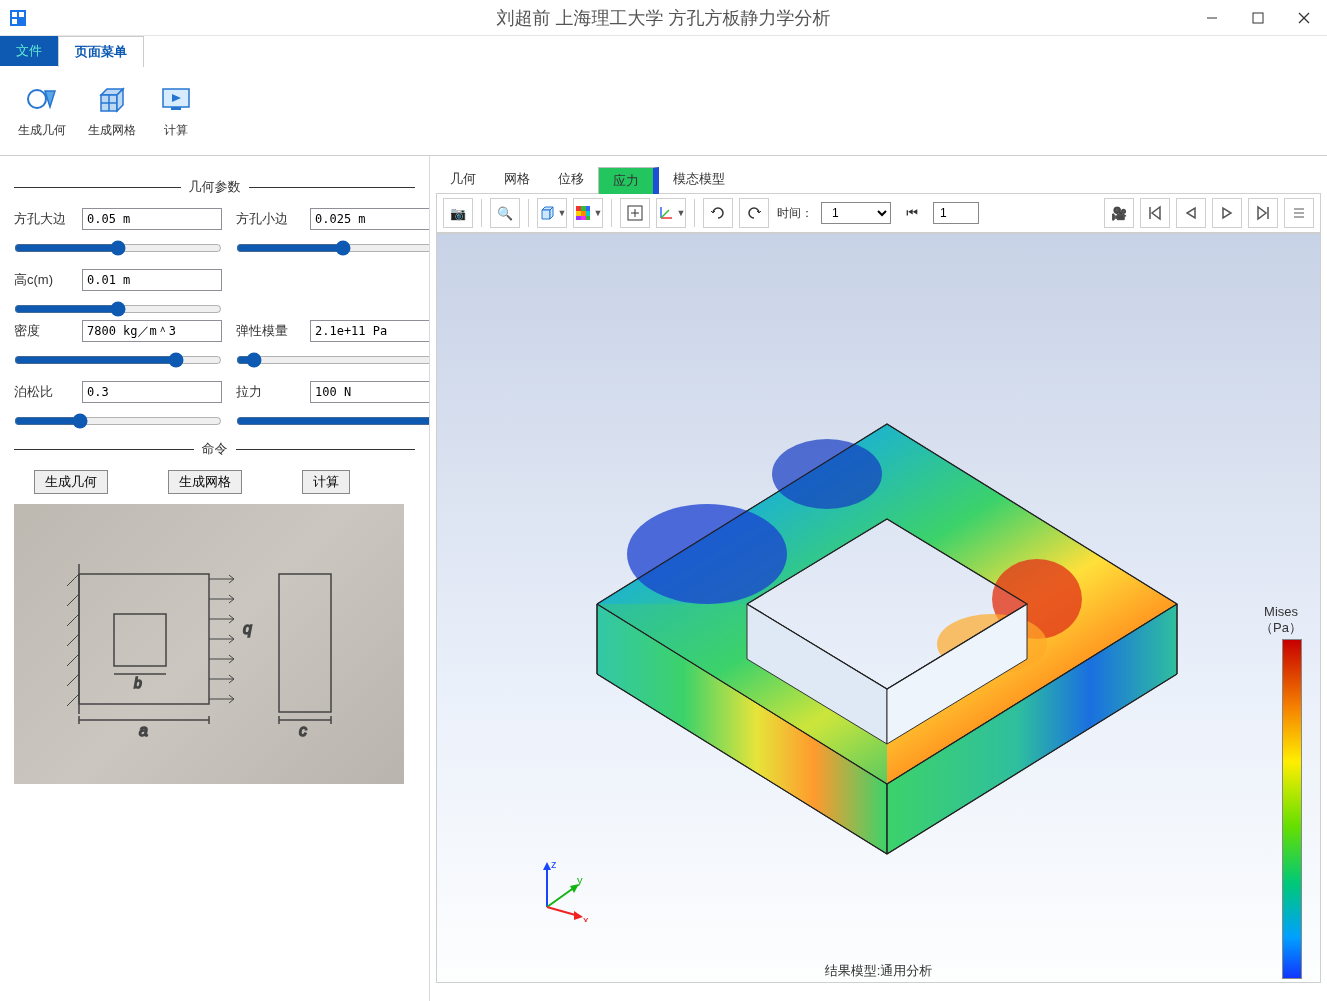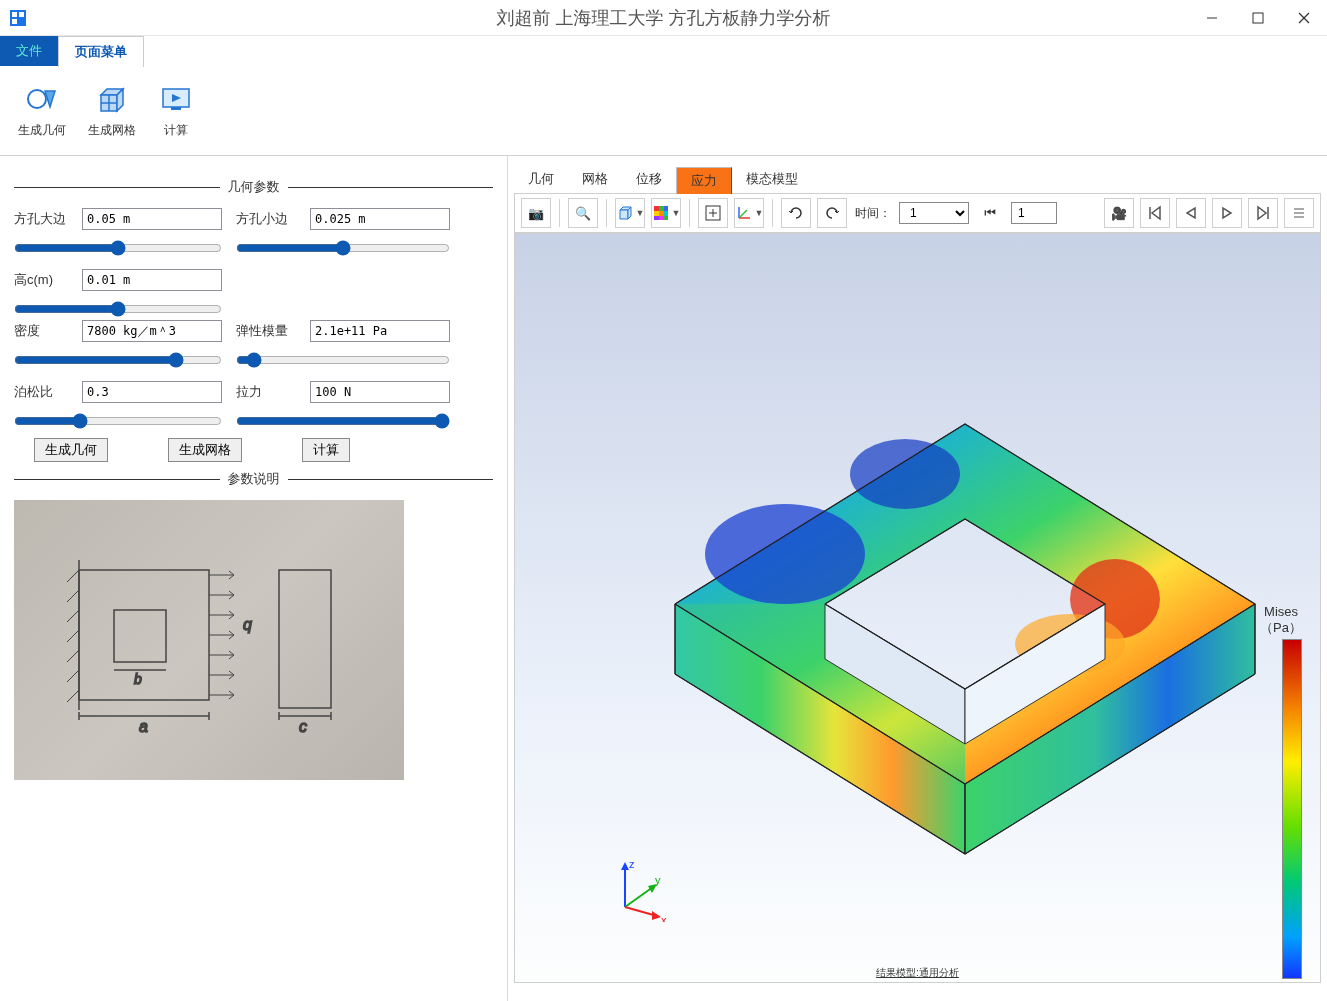--- a/index.html
+++ b/index.html
@@ -21,53 +21,53 @@
 
 .ribbon { height:90px; background:#fff; border-bottom:1px solid #cfcfcf; display:flex; align-items:center; gap:6px; padding-left:10px; }
 .ribbon-item { display:flex; flex-direction:column; align-items:center; gap:4px; padding:4px 8px; cursor:pointer; }
 .ribbon-icon { width:36px; height:36px; display:flex; align-items:center; justify-content:center; }
 .ribbon-label { font-size:12px; color:#333; }
 
 
 .main { display:flex; height:calc(1001px - 36px - 30px - 90px); }
 
 
-.left-panel { width:508px; background:#fff; border-right:1px solid #d9d9d9; padding:14px; overflow-y:auto; }
+.left-panel { width:430px; background:#fff; border-right:1px solid #d9d9d9; padding:14px; overflow-y:auto; }
 .section-divider { display:flex; align-items:center; gap:8px; margin: 8px 0 12px; font-size:13px; color:#333; }
 .section-divider::before, .section-divider::after { content:""; flex:1; border-top:1px solid #333; }
 .params-grid { display:grid; grid-template-columns: 54px 140px 60px 140px; gap: 10px 14px; align-items:center; }
 .param-label { font-size:13px; color:#333; white-space:nowrap; }
 .param-input { width:100%; height:22px; border:1px solid #8f8f98; font-family:monospace; font-size:12px; padding:0 4px; }
 .slider-row { grid-column: span 2; }
 input[type=range]{ width:100%; accent-color:#0e5ab3; }
 .cmd-row { display:flex; gap:60px; margin:6px 0 0; padding-left:20px; }
 .cmd-btn { padding:2px 10px; border:1px solid #888; background:#efefef; font-size:13px; cursor:pointer; }
 .param-image { width:390px; height:280px; background: linear-gradient(135deg,#bdb8b0 0%,#cbc6bf 50%, #b9b4ad 100%); margin-top:10px; border:0; display:flex; align-items:center; justify-content:center; position:relative; }
 
 
 .right-panel { flex:1; display:flex; flex-direction:column; background:#fff; }
 .rtabs { display:flex; gap:0; padding:10px 6px 0 6px; font-size:13px; color:#333; }
 .rtab { padding:4px 14px; cursor:pointer; }
-.rtab.active { border-top:1px solid #bfbfbf; border-left:1px solid #bfbfbf; border-right:1px solid #1d4ed8; background:#f97316; position:relative; top:1px; }
+.rtab.active { border-top:1px solid #bfbfbf; border-left:1px solid #bfbfbf; border-right:6px solid #1d4ed8; background:#22c55e; position:relative; top:1px; }
 .rtoolbar { height:40px; border:1px solid #cfcfcf; margin:0px 6px; display:flex; align-items:center; gap:6px; padding:0 6px; }
 .tbtn { width:30px; height:30px; border:1px solid #cfcfcf; background:#fff; display:flex; align-items:center; justify-content:center; cursor:pointer; }
 .tbtn.noborder { border:none; }
 .tsep { width:1px; height:28px; background:#d0d0d0; margin:0 2px; }
 .tfield { height:22px; border:1px solid #888; font-size:12px; padding:0 6px; background:#fff; }
 .time-label { font-size:12px; color:#333; margin:0 2px; }
 .dropcaret { font-size:9px; color:#555; margin-left:2px; }
 
 
 .viewport { flex:1; margin:0 6px 18px 6px; position:relative; background:linear-gradient(#c8d2e6 0%, #eaf0fa 60%, #fdfefe 100%); border:1px solid #cfcfcf; overflow:hidden; }
 .axis-triad { position:absolute; left:90px; bottom:60px; width:70px; height:70px; }
 .colorbar { position:absolute; right:18px; top:370px; display:flex; flex-direction:column; align-items:flex-end; font-size:13px; color:#333; }
 .cb-title { text-align:center; line-height:1.2; margin-bottom:4px; }
 .cb-gradient { width:20px; height:340px; background:linear-gradient(to bottom, #c60000 0%, #f58200 20%, #ffee00 36%, #66df00 55%, #00c878 72%, #00a0ff 88%, #1236ff 100%); border:1px solid #888; }
 .cb-ticks { position:absolute; right:44px; top:390px; height:340px; width:90px; display:flex; flex-direction:column; justify-content:space-between; font-size:13px; text-align:left; }
-.footer-text { position:absolute; bottom:2px; left:50%; transform:translateX(-50%); font-size:10px; color:#333;text-decoration:underline; }
+.footer-text { position:absolute; bottom:2px; left:50%; transform:translateX(-50%); font-size:13px; color:#333; }
 .model3d { position:absolute; left:60px; top:110px; width:720px; height:560px; }
 
 
 svg { display:block; }
 </style>
 </head>
 <body>
 
 <div class="titlebar">
   <div class="titlebar-icon">
@@ -170,26 +170,26 @@
       <div class="slider-row"><input type="range" min="0" max="100" value="5" style=""></div>
 
       <div class="param-label">泊松比</div>
       <input class="param-input" value="0.3" style="">
       <div class="param-label">拉力</div>
       <input class="param-input" value="100 N" style="">
       <div class="slider-row"><input type="range" min="0" max="100" value="30" style=""></div>
       <div class="slider-row"><input type="range" min="0" max="100" value="100" style=""></div>
     </div>
 
+    <div class="section-divider">命令</div>
     <div class="cmd-row">
       <button class="cmd-btn">生成几何</button>
       <button class="cmd-btn">生成网格</button>
       <button class="cmd-btn">计算</button>
     </div>
-    <div class="section-divider">参数说明</div>
 
     <div class="param-image">
       <svg width="360" height="240" viewBox="0 0 360 240">
         <g stroke="#444" stroke-width="1.5" fill="none">
 
           <line x1="50" y1="40" x2="50" y2="190"></line>
           <g stroke-width="1">
             <line x1="50" y1="50" x2="38" y2="62"></line>
               <line x1="50" y1="70" x2="38" y2="82"></line>
             <line x1="50" y1="90" x2="38" y2="102"></line>

